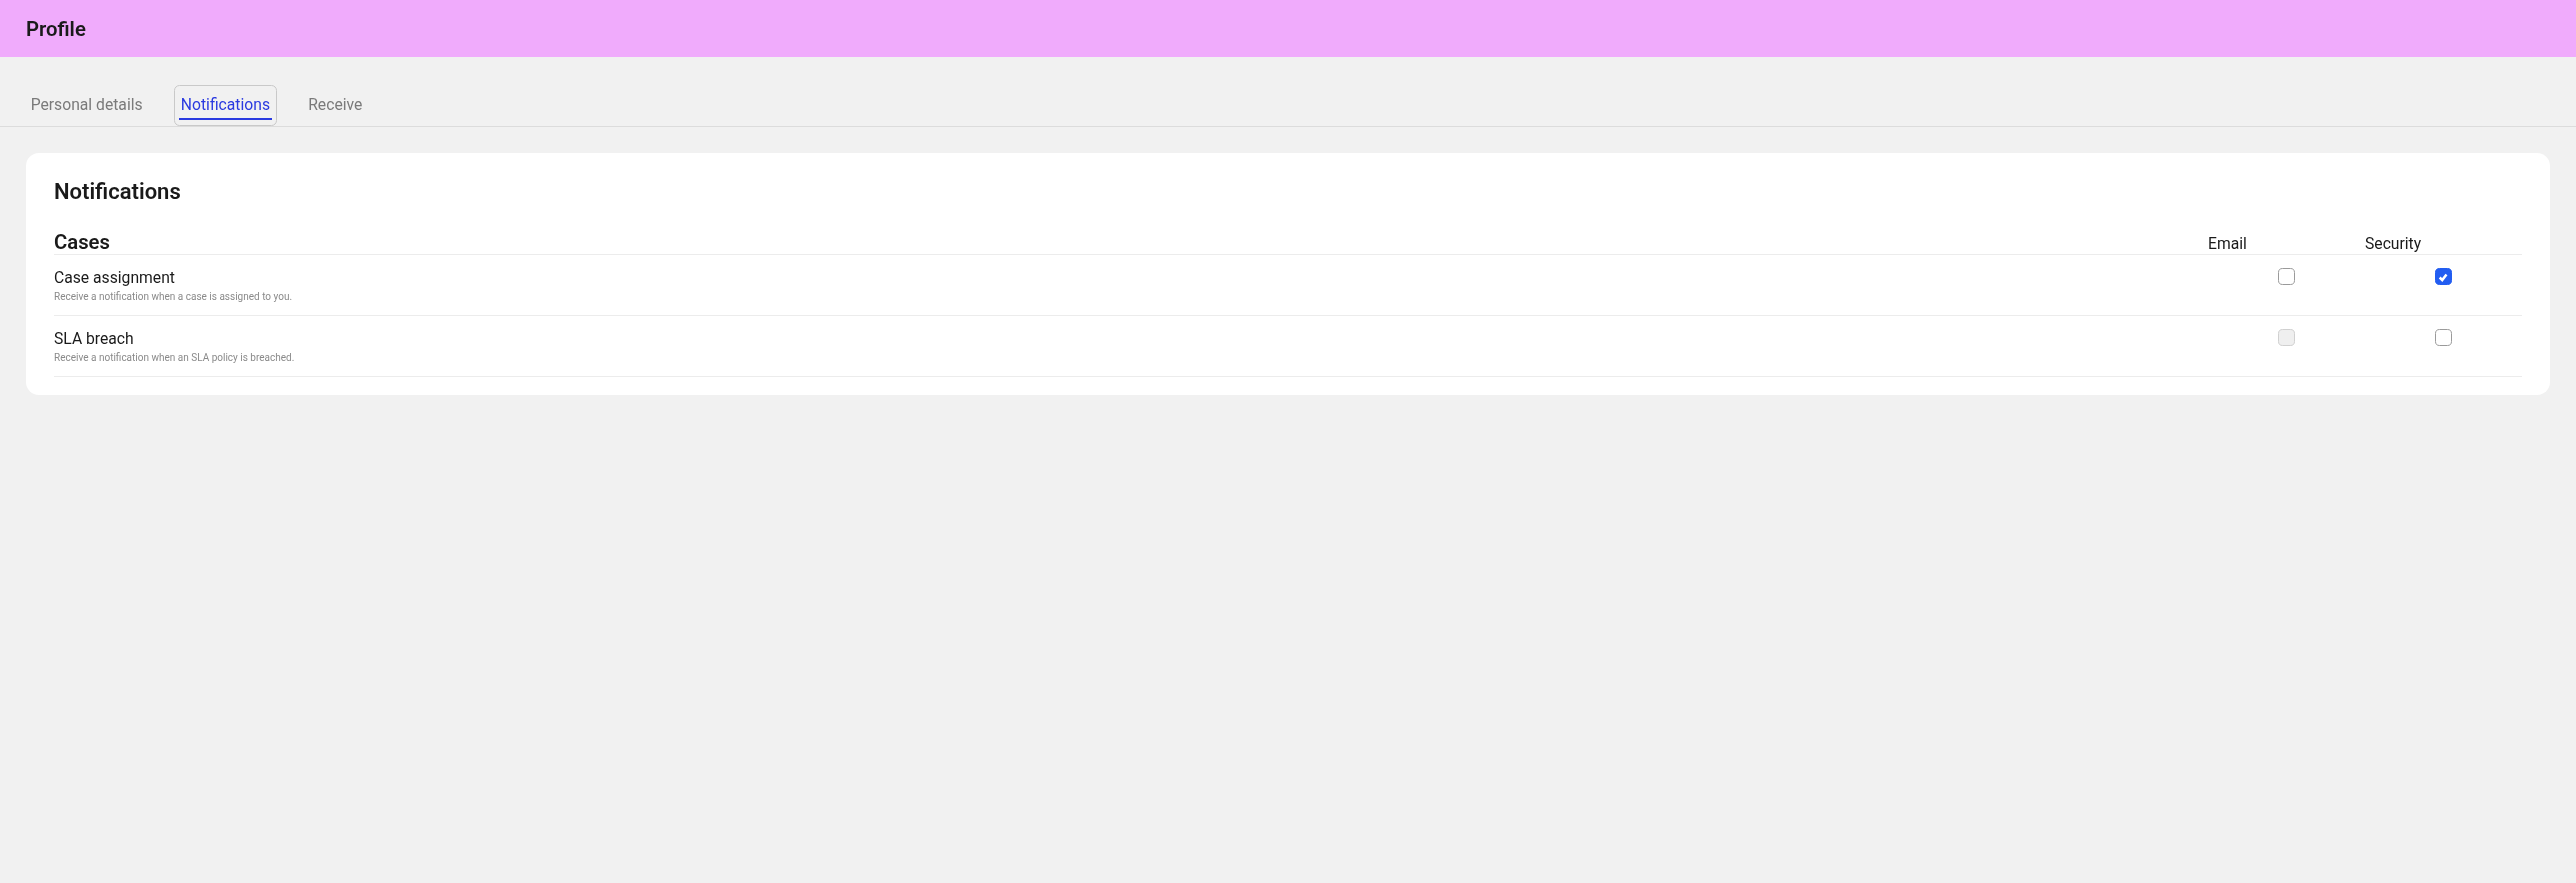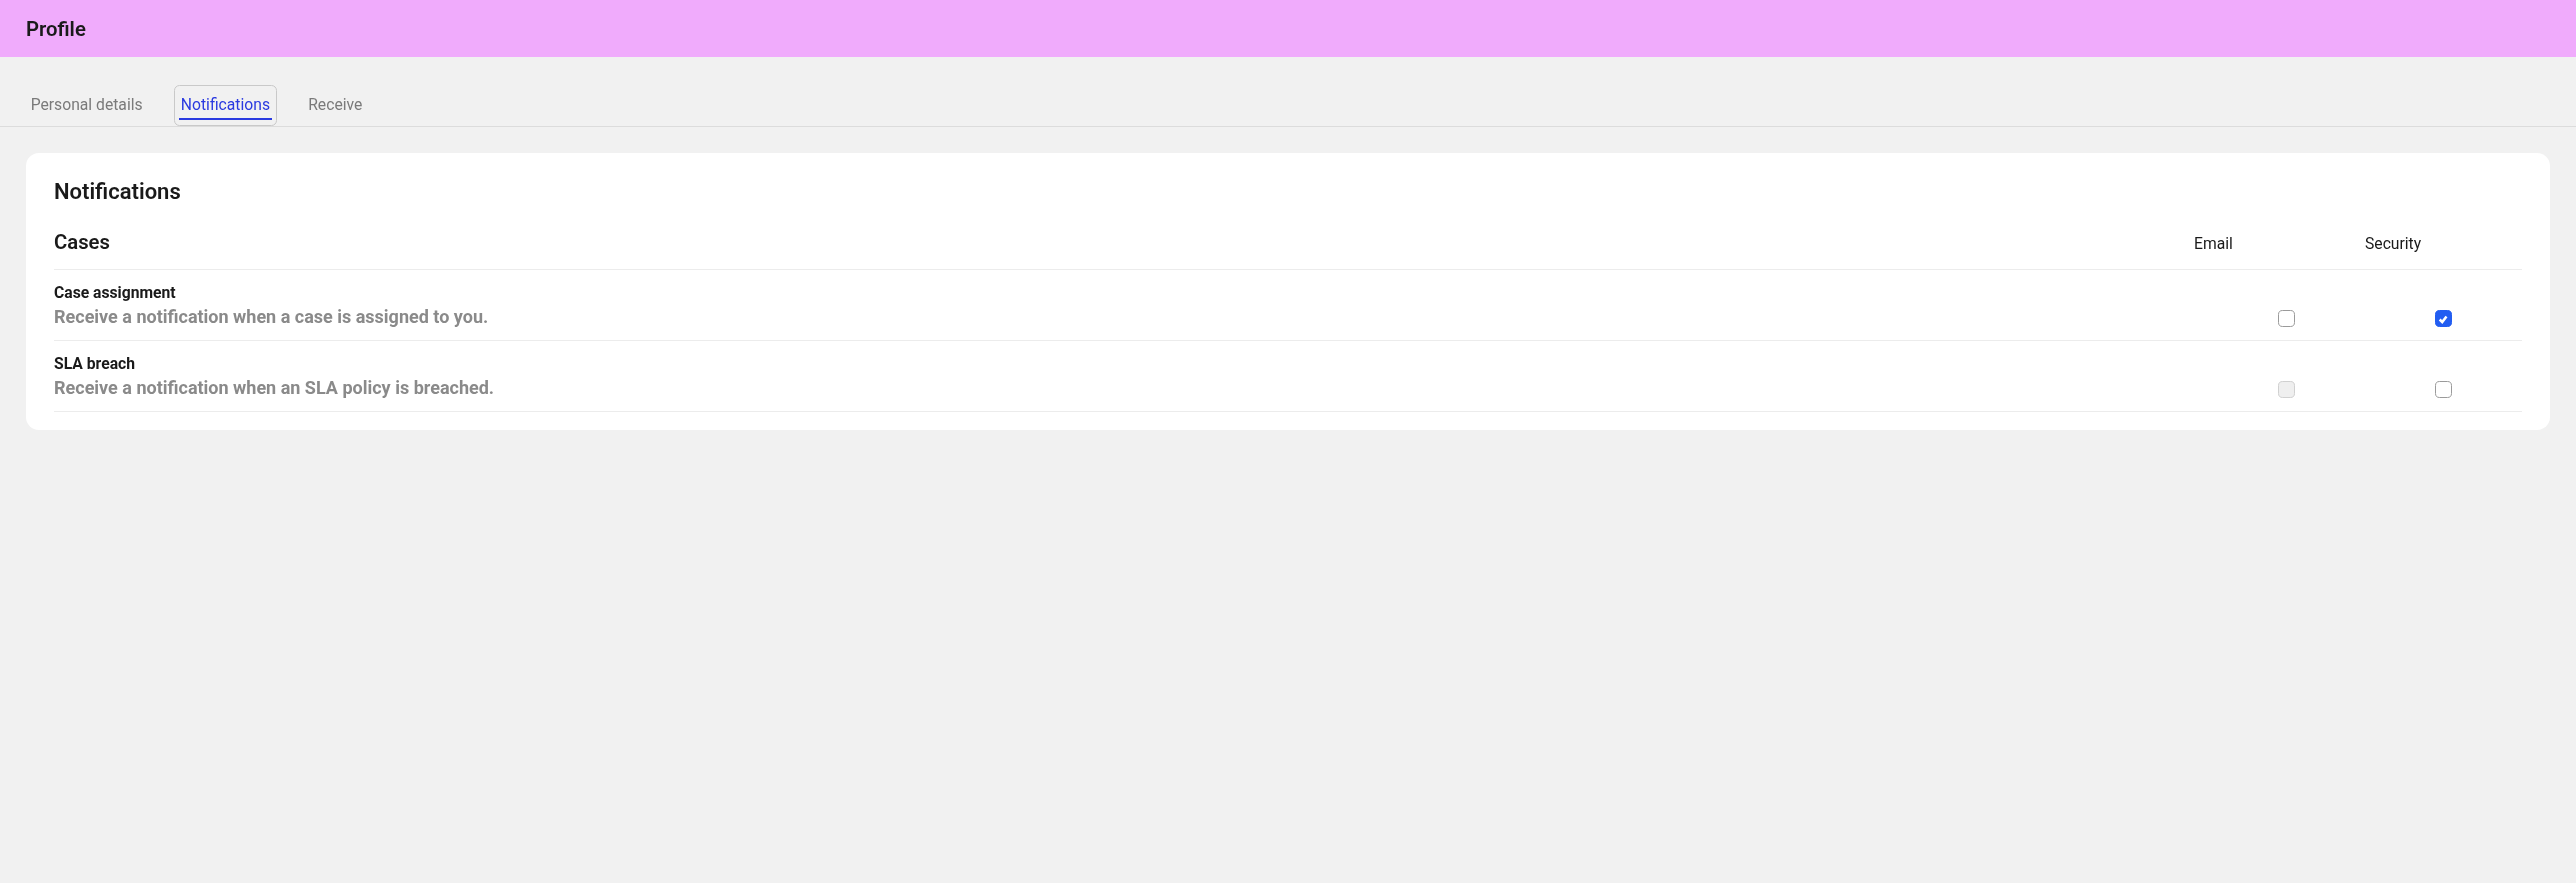--- a/index.html
+++ b/index.html
@@ -68,53 +68,50 @@
     }
     .card-title {
       font-size: 22px;
       font-weight: 600;
       margin-bottom: 26px;
       color: #1a1a1a;
     }
     .section-header-row {
       display: flex;
       align-items: baseline;
-      padding-bottom: 15px;
       border-bottom: 0.9px solid #ececec;
-      gap: 14px;
     }
     .section-header-row .section-title {
       font-size: 20.3px;
       font-weight: 600;
       color: #1a1a1a;
       flex: 1;
     }
     .col-head {
       width: 157px;
       text-align: left;
       font-size: 15.7px;
       color: #1a1a1a;
     }
     .pref-row {
       display: flex;
-      align-items: flex-end;
+      align-items: flex-start;
       padding: 13px 0;
       border-bottom: 0.9px solid #ececec;
-      font-weight: bold;
     }
     .pref-text {
       flex: 1;
     }
     .pref-title {
       font-size: 15.7px;
       color: #1a1a1a;
       margin-bottom: 3.7px;
     }
     .pref-desc {
-      font-size: 18px;
+      font-size: 10px;
       color: #8a8a8a;
     }
     .pref-cell {
       width: 157px;
       display: flex;
       justify-content: center;
       align-items: center;
     }
     .cbox {
       width: 16.6px;

